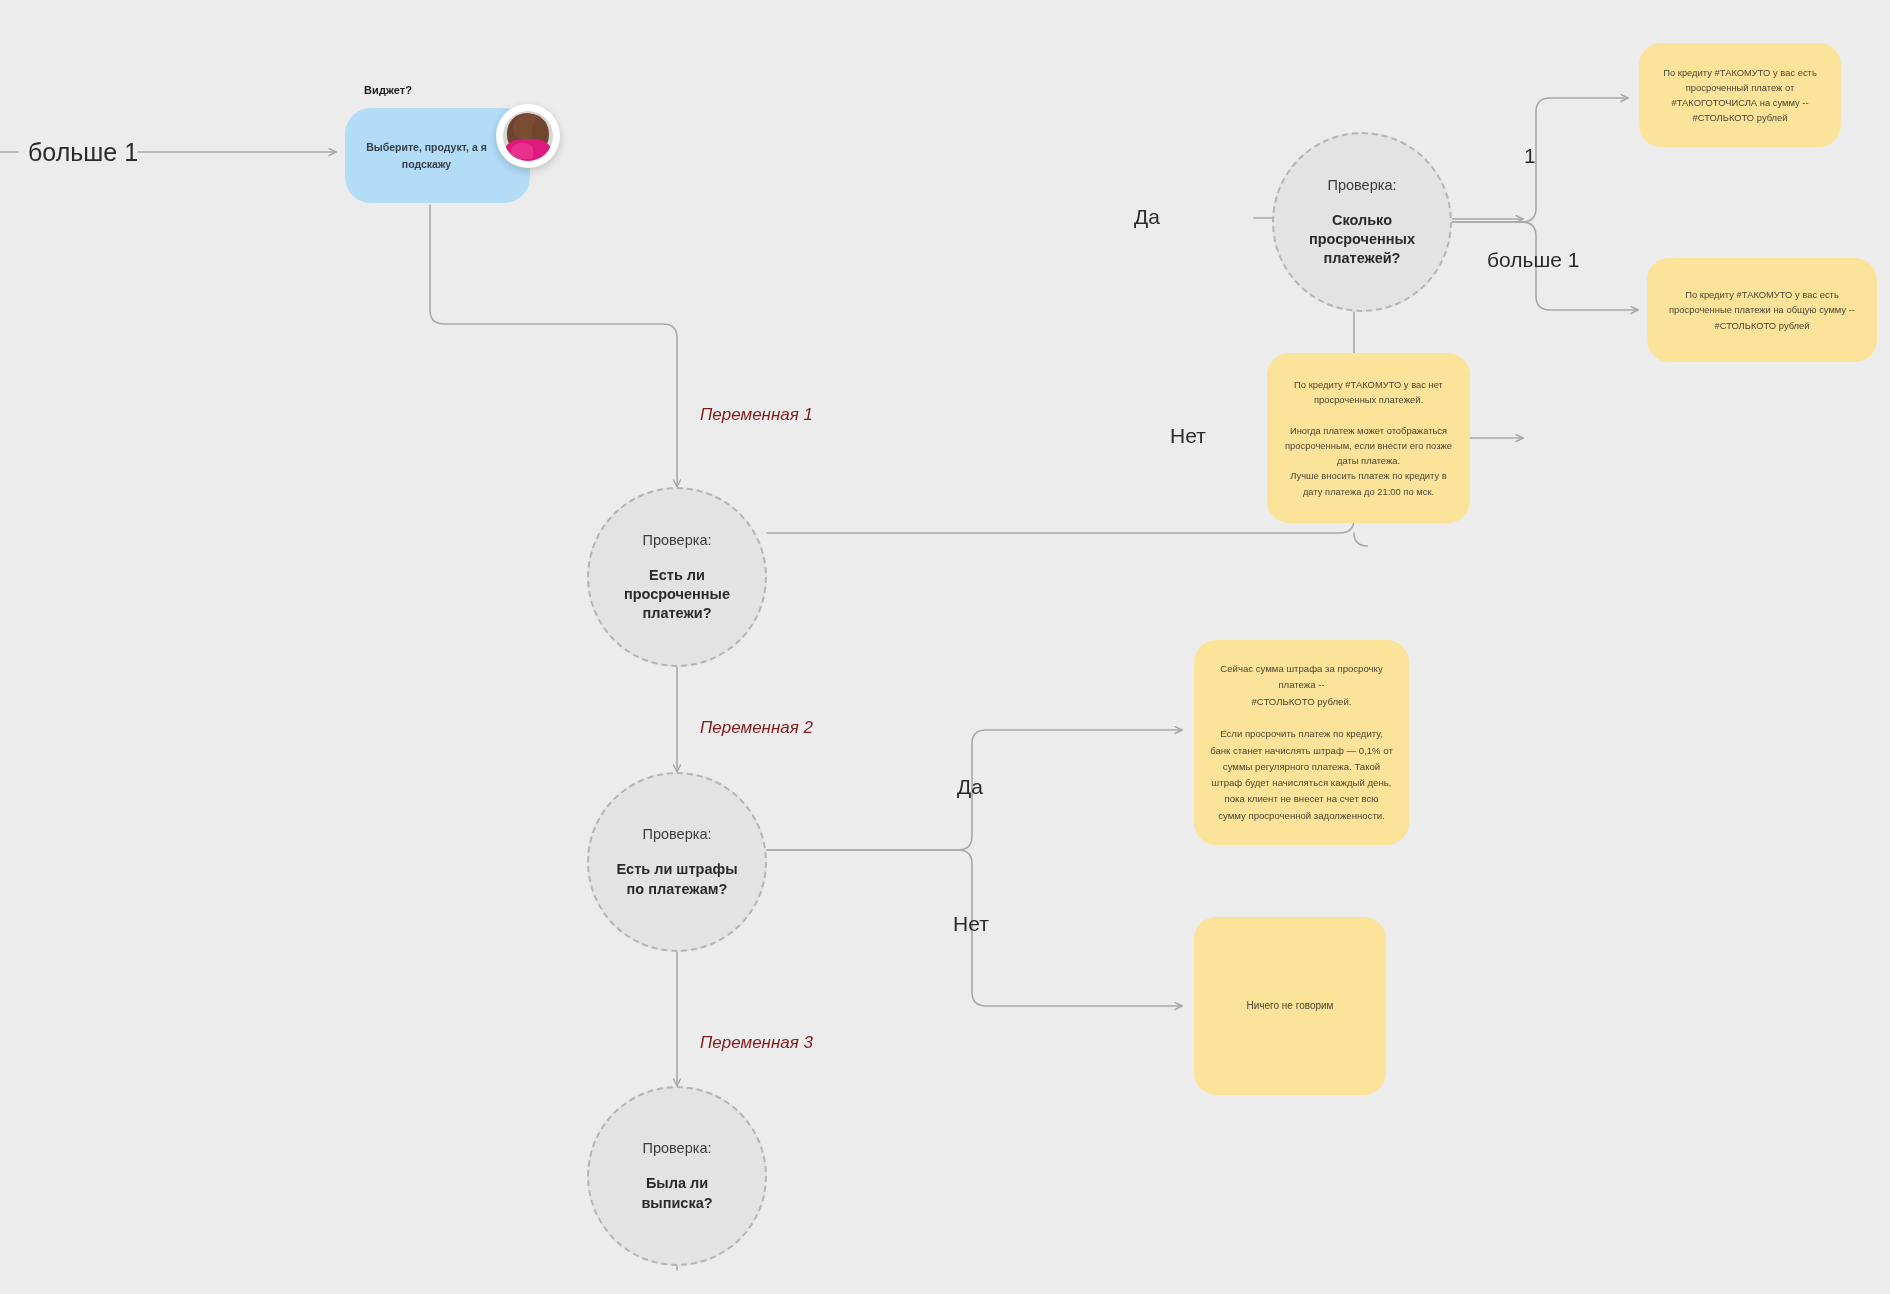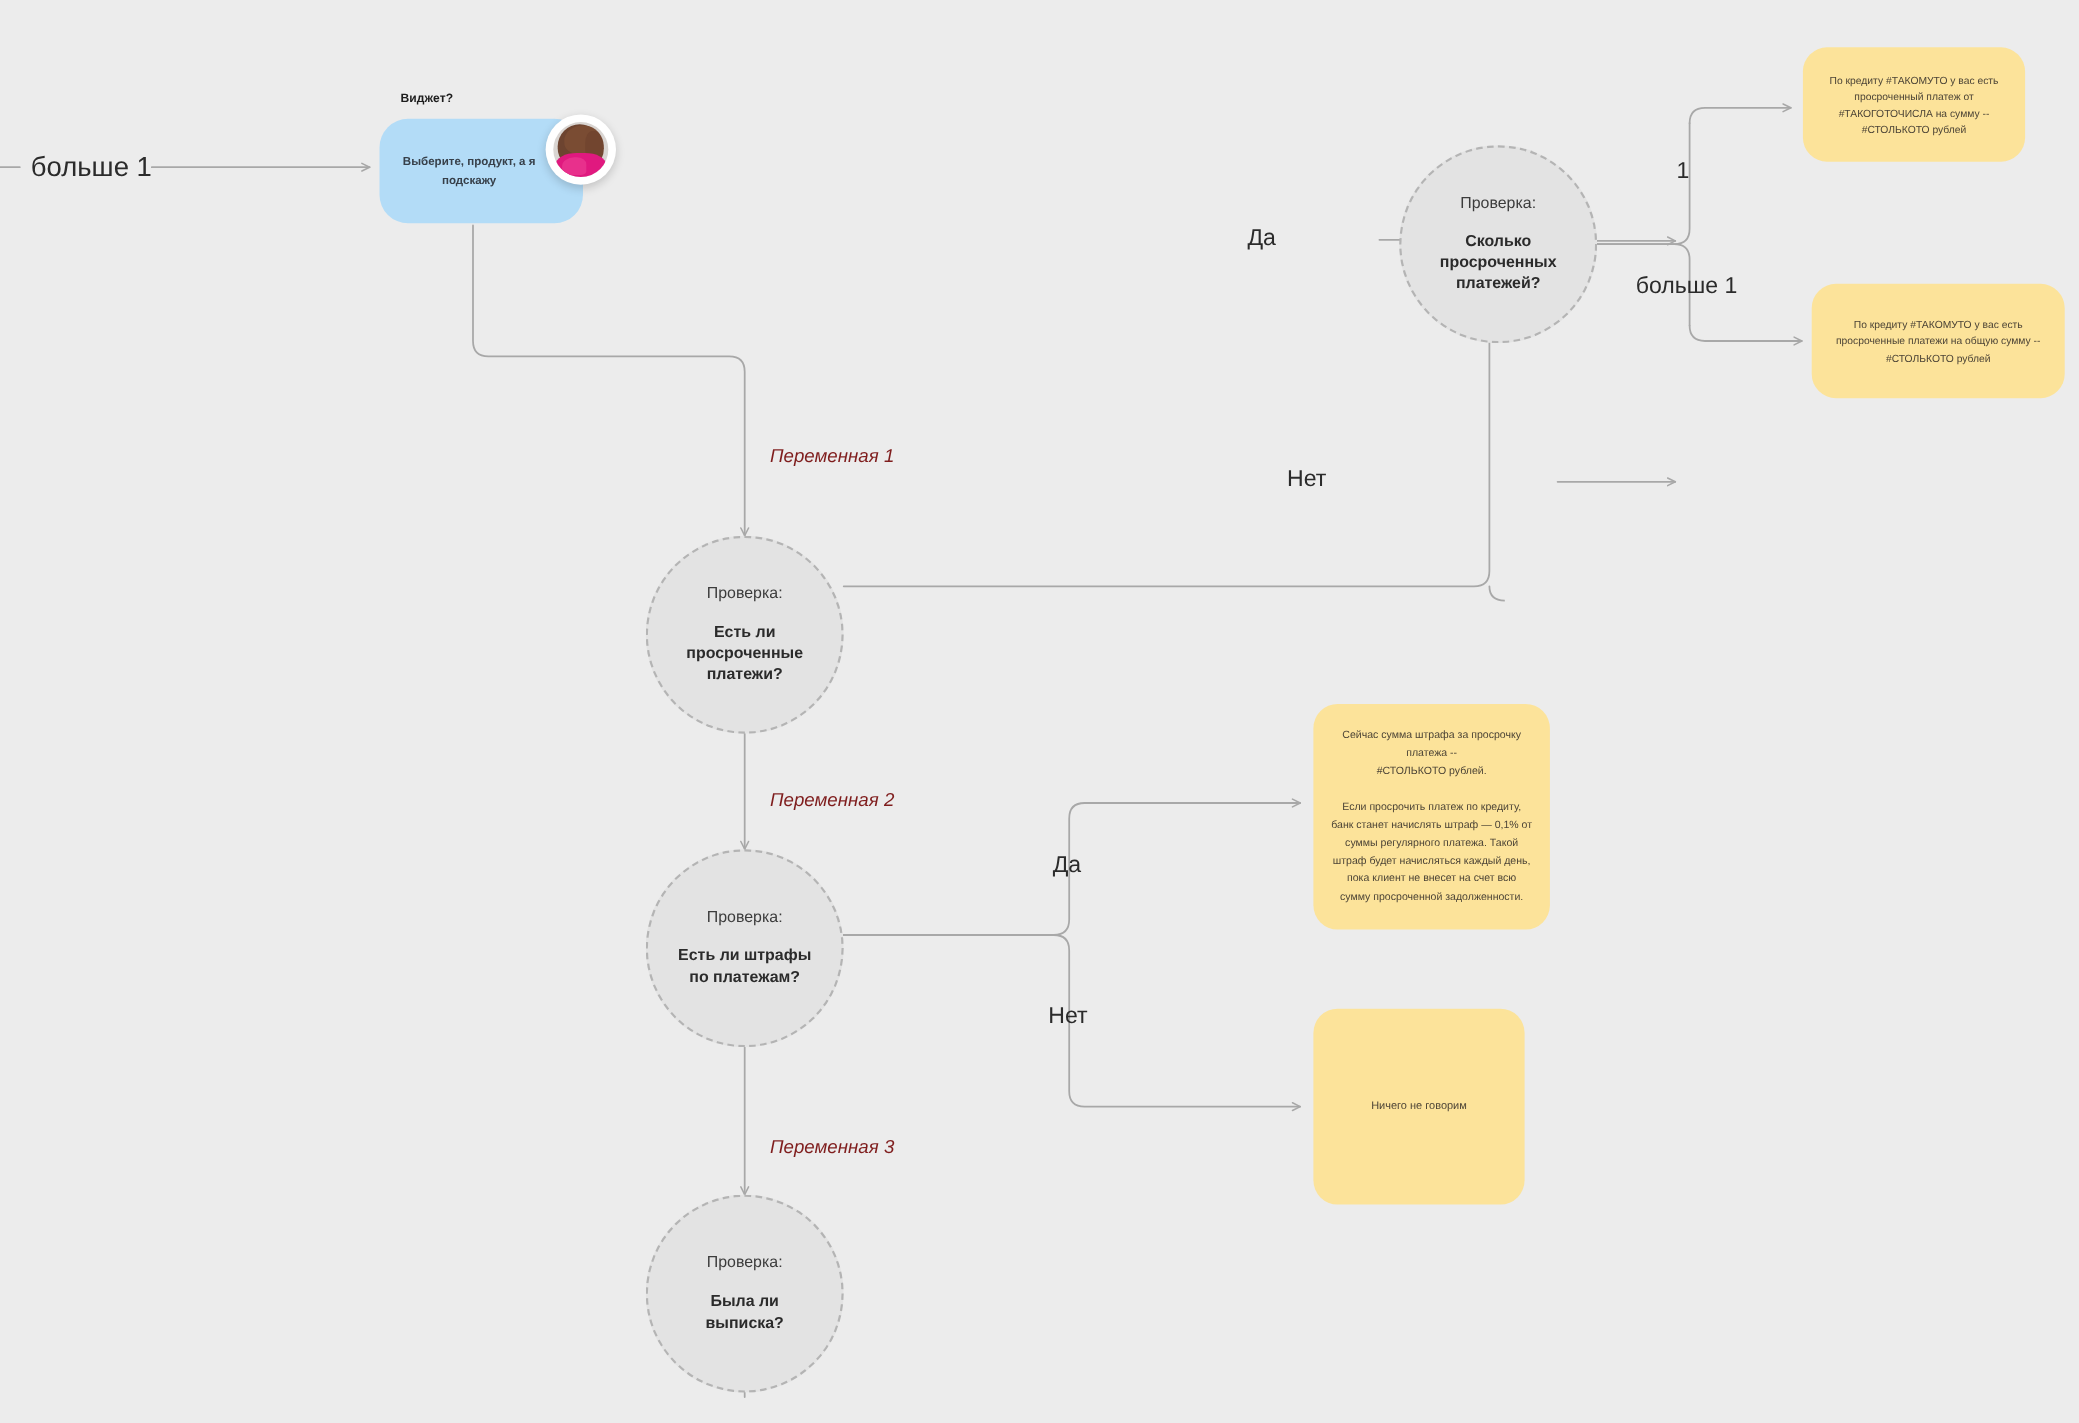--- a/index.html
+++ b/index.html
@@ -278,20 +278,26 @@
   <div class="edge-label" style="left:953px; top:912px;">Нет</div>
 
   <div class="node yellow-card" style="left:1639px; top:43px; width:202px; height:104px;">
     <div class="body">По кредиту #ТАКОМУТО у вас есть просроченный платеж от #ТАКОГОТОЧИСЛА на сумму -- #СТОЛЬКОТО рублей</div>
   </div>
 
   <div class="node yellow-card" style="left:1647px; top:258px; width:230px; height:104px;">
     <div class="body">По кредиту #ТАКОМУТО у вас есть просроченные платежи на общую сумму -- #СТОЛЬКОТО рублей</div>
   </div>
 
+  <div class="node yellow-card" style="left:1267px; top:353px; width:203px; height:170px;">
+    <div class="body">По кредиту #ТАКОМУТО у вас нет просроченных платежей.
+
+Иногда платеж может отображаться просроченным, если внести его позже даты платежа.
+Лучше вносить платеж по кредиту в дату платежа до 21:00 по мск.</div>
+  </div>
 
   <div class="node yellow-card big" style="left:1194px; top:640px; width:215px; height:205px;">
     <div class="body">Сейчас сумма штрафа за просрочку платежа --
 #СТОЛЬКОТО рублей.
 
 Если просрочить платеж по кредиту, банк станет начислять штраф — 0,1% от суммы регулярного платежа. Такой штраф будет начисляться каждый день, пока клиент не внесет на счет всю сумму просроченной задолженности.</div>
   </div>
 
   <div class="node yellow-card plain" style="left:1194px; top:917px; width:192px; height:178px;">
     <div class="body">Ничего не говорим</div>

